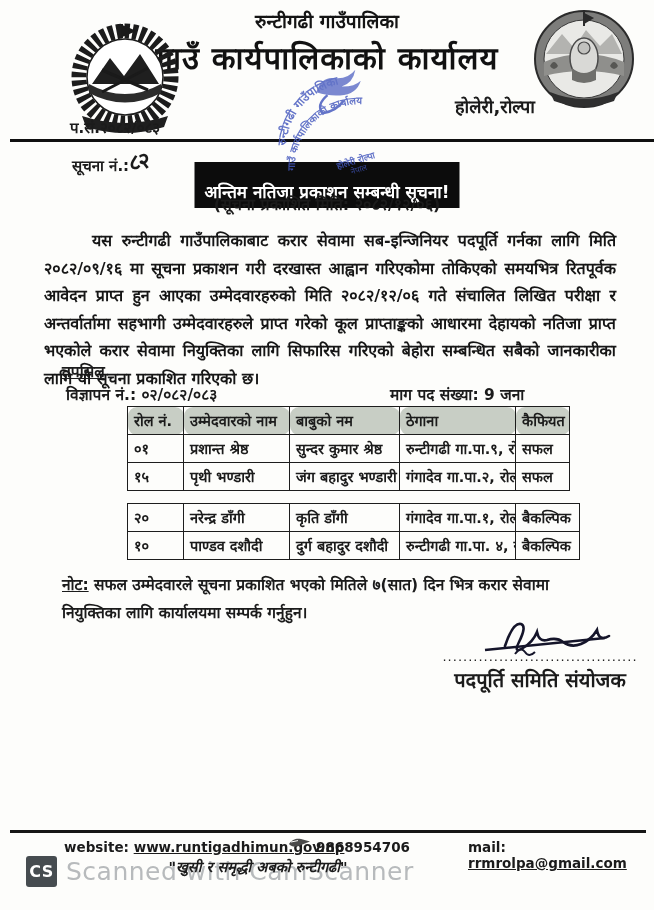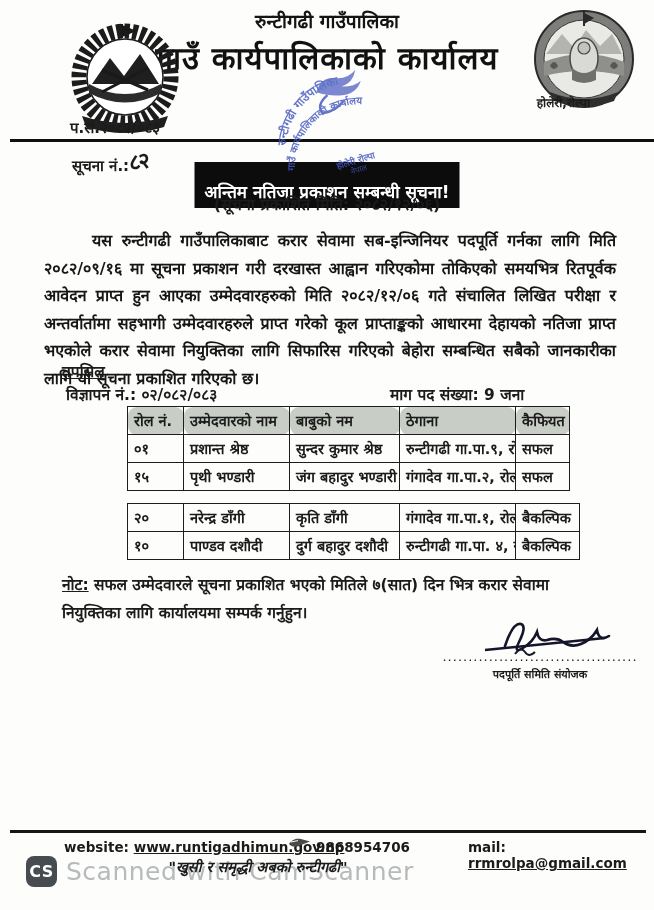--- a/index.html
+++ b/index.html
@@ -10,22 +10,22 @@
     background:#fdfdfb; color:#1b1b1b; overflow:hidden;
   }
   
   .muni-name { position:absolute; top:8px; left:0; right:0; text-align:center;
     font-size:19px; font-weight:bold; color:#141414; }
   .office-name { position:absolute; top:36px; left:0; right:0; text-align:center;
     font-size:31px; font-weight:bold; color:#111; letter-spacing:1px; }
   .emblem-left { position:absolute; top:20px; left:62px; }
   .emblem-right { position:absolute; top:6px; left:528px; }
   .stamp { position:absolute; top:68px; left:266px; opacity:.82; z-index:3; }
-  .addr1 { position:absolute; top:94px; left:400px; width:190px; text-align:right;
-    font-size:12px; font-weight:bold; }
+  .addr1 { position:absolute; top:94px; left:400px; width:190px; text-align:center;
+    font-size:18px; font-weight:bold; }
   .addr2 { position:absolute; top:118px; left:388px; width:214px; text-align:center;
     font-size:16px; font-weight:bold; }
   .ref-no { position:absolute; top:117px; left:70px; font-size:15px; font-weight:bold; }
   .rule-top { position:absolute; top:139px; left:10px; width:644px; height:3px;
     background:#101010; }
   .notice-no { position:absolute; top:147px; left:72px; font-size:15px; font-weight:bold; }
   .notice-no .hand { display:inline-block; font-size:22px; font-weight:bold;
     font-family:cursive; transform:rotate(-10deg) translateY(-2px); letter-spacing:-2px; }
   
   .title-bar { position:absolute; top:162px; left:50%; transform:translateX(-50%);
@@ -49,36 +49,36 @@
     padding:3px 5px 4px 6px; text-align:left; height:27px; overflow:hidden;
     white-space:nowrap; }
   th { background:#c8cec5; font-weight:bold;border-radius:9px; }
   
   .note { position:absolute; top:572px; left:62px; width:540px; font-size:15.5px;
     font-weight:600; line-height:1.8; }
   .note .note-label { font-weight:bold; text-decoration:underline; }
   .sig-block { position:absolute; top:616px; left:440px; width:200px; text-align:center; }
   .sig-scribble { display:block; margin:0 auto -10px auto; }
   .sig-dots { color:#222; font-size:13px; letter-spacing:1px; line-height:10px; }
-  .sig-title { font-size:11px; font-weight:bold; margin-top:4px; }
+  .sig-title { font-size:20px; font-weight:bold; margin-top:4px; }
   
   .rule-bottom { position:absolute; top:830px; left:10px; width:636px; height:2.5px;
     background:#161616; }
   .foot { position:absolute; font-size:13.5px; font-weight:bold; top:839px; }
   .f-website { left:64px; }
   .f-phone-icon { left:288px; top:836px; }
   .f-phone { left:316px; }
   .f-mail { left:468px; }
   .u { text-decoration:underline; }
   .slogan { position:absolute; top:856px; left:88px; width:340px; text-align:center;
     font-size:14.5px; font-weight:bold; font-style:italic; z-index:2; }
   
   .watermark { position:absolute; top:856px; left:26px; display:flex; align-items:center;
     gap:9px; z-index:1; }
-  .cs-box { width:31px; height:31px; background:#464c50; color:#fff; border-radius:8px;
+  .cs-box { width:31px; height:31px; background:#464c50; color:#fff; border-radius:3px;
     display:flex; align-items:center; justify-content:center; font-size:16px;
     font-weight:bold; letter-spacing:.5px; }
   .cs-text { color:#b7babc; font-size:25px; font-weight:400; letter-spacing:.5px;
     white-space:nowrap; }
 </style>
 </head>
 <body>
 
 <div class="paper">
 

